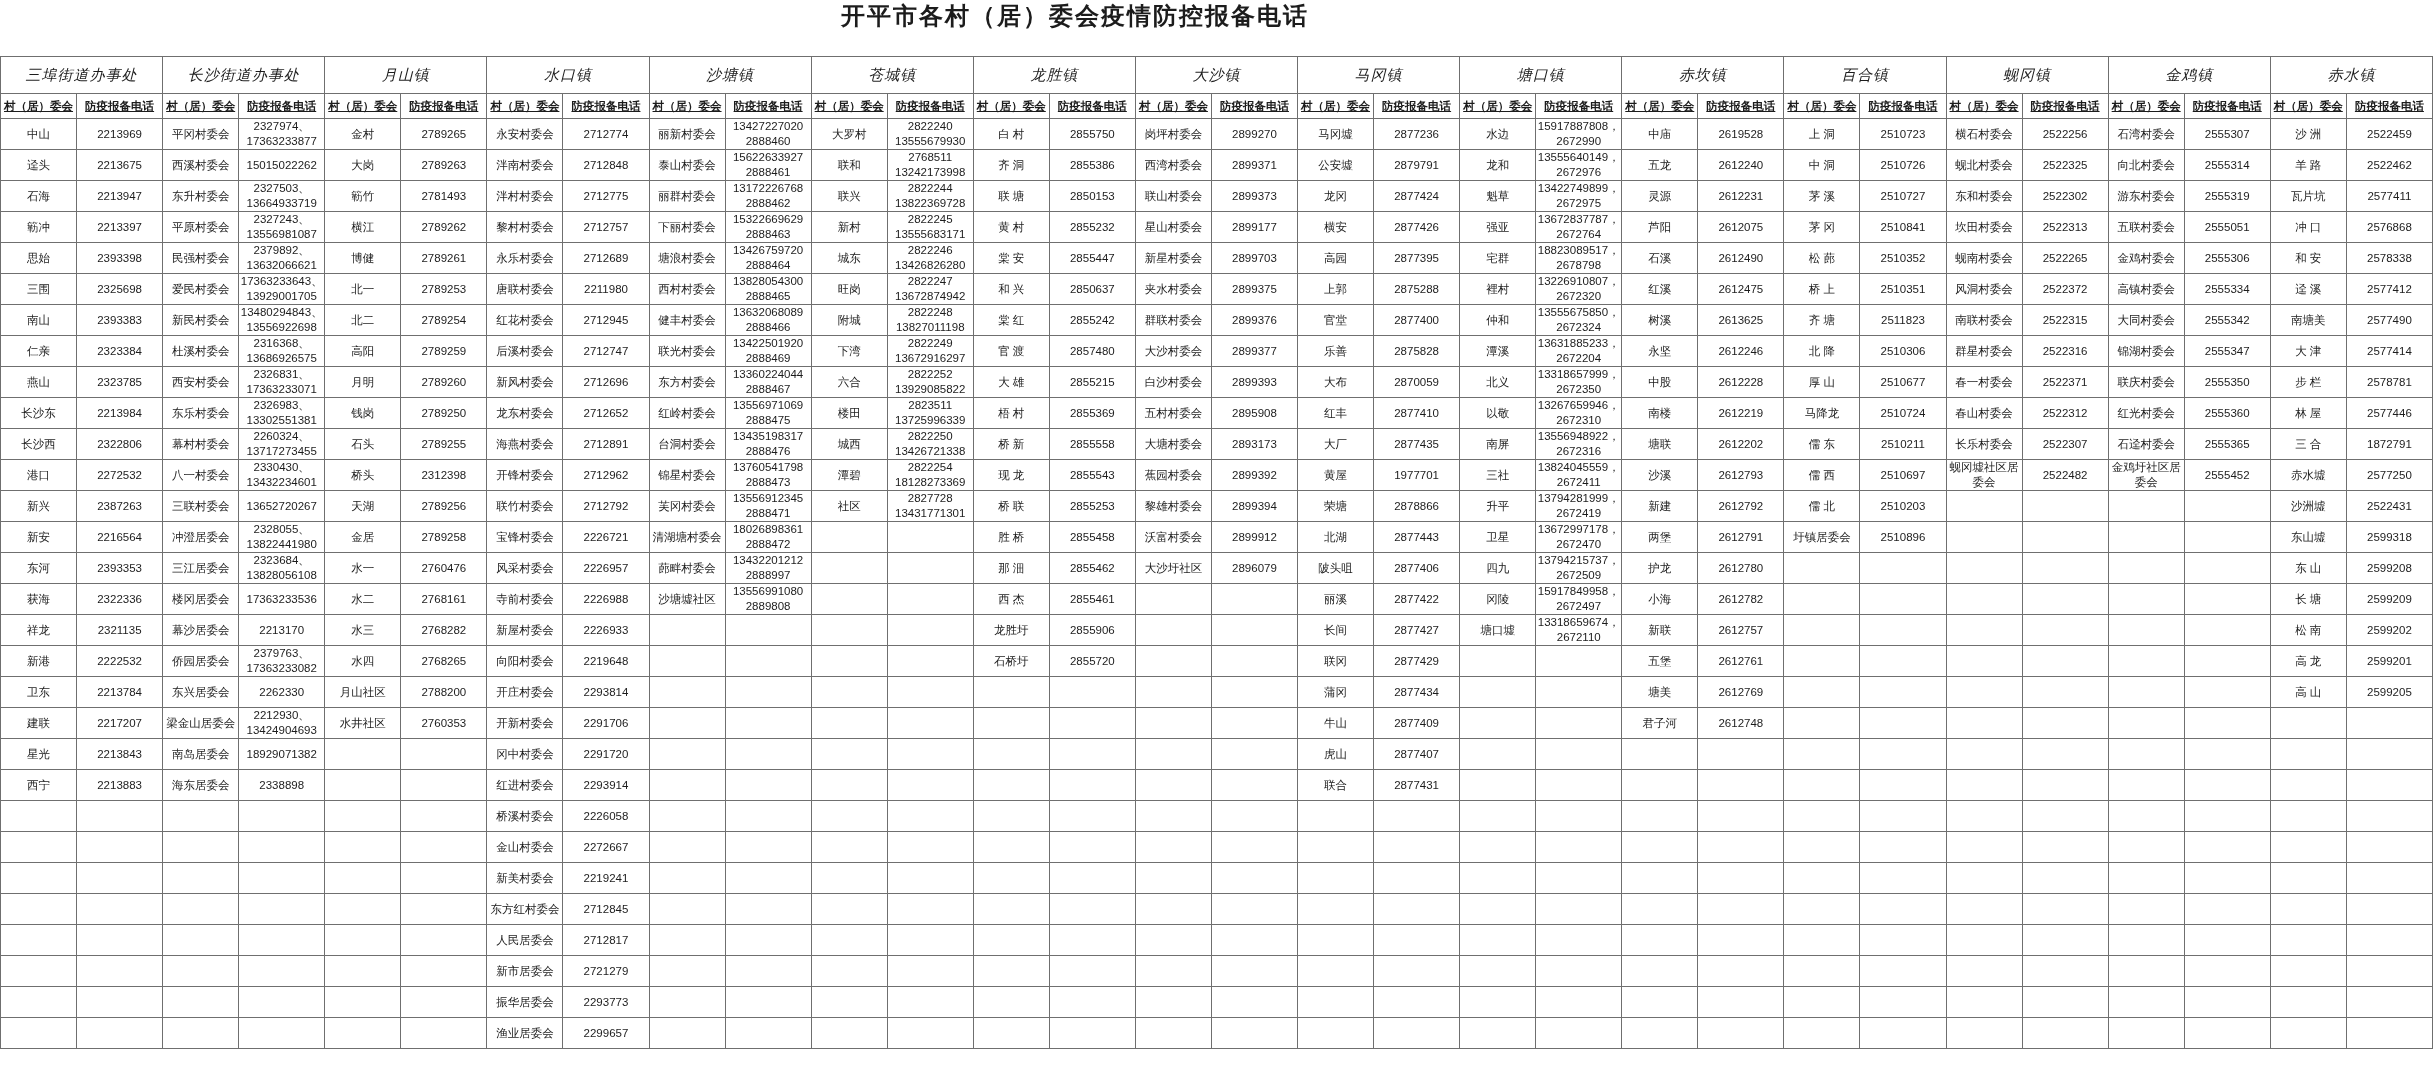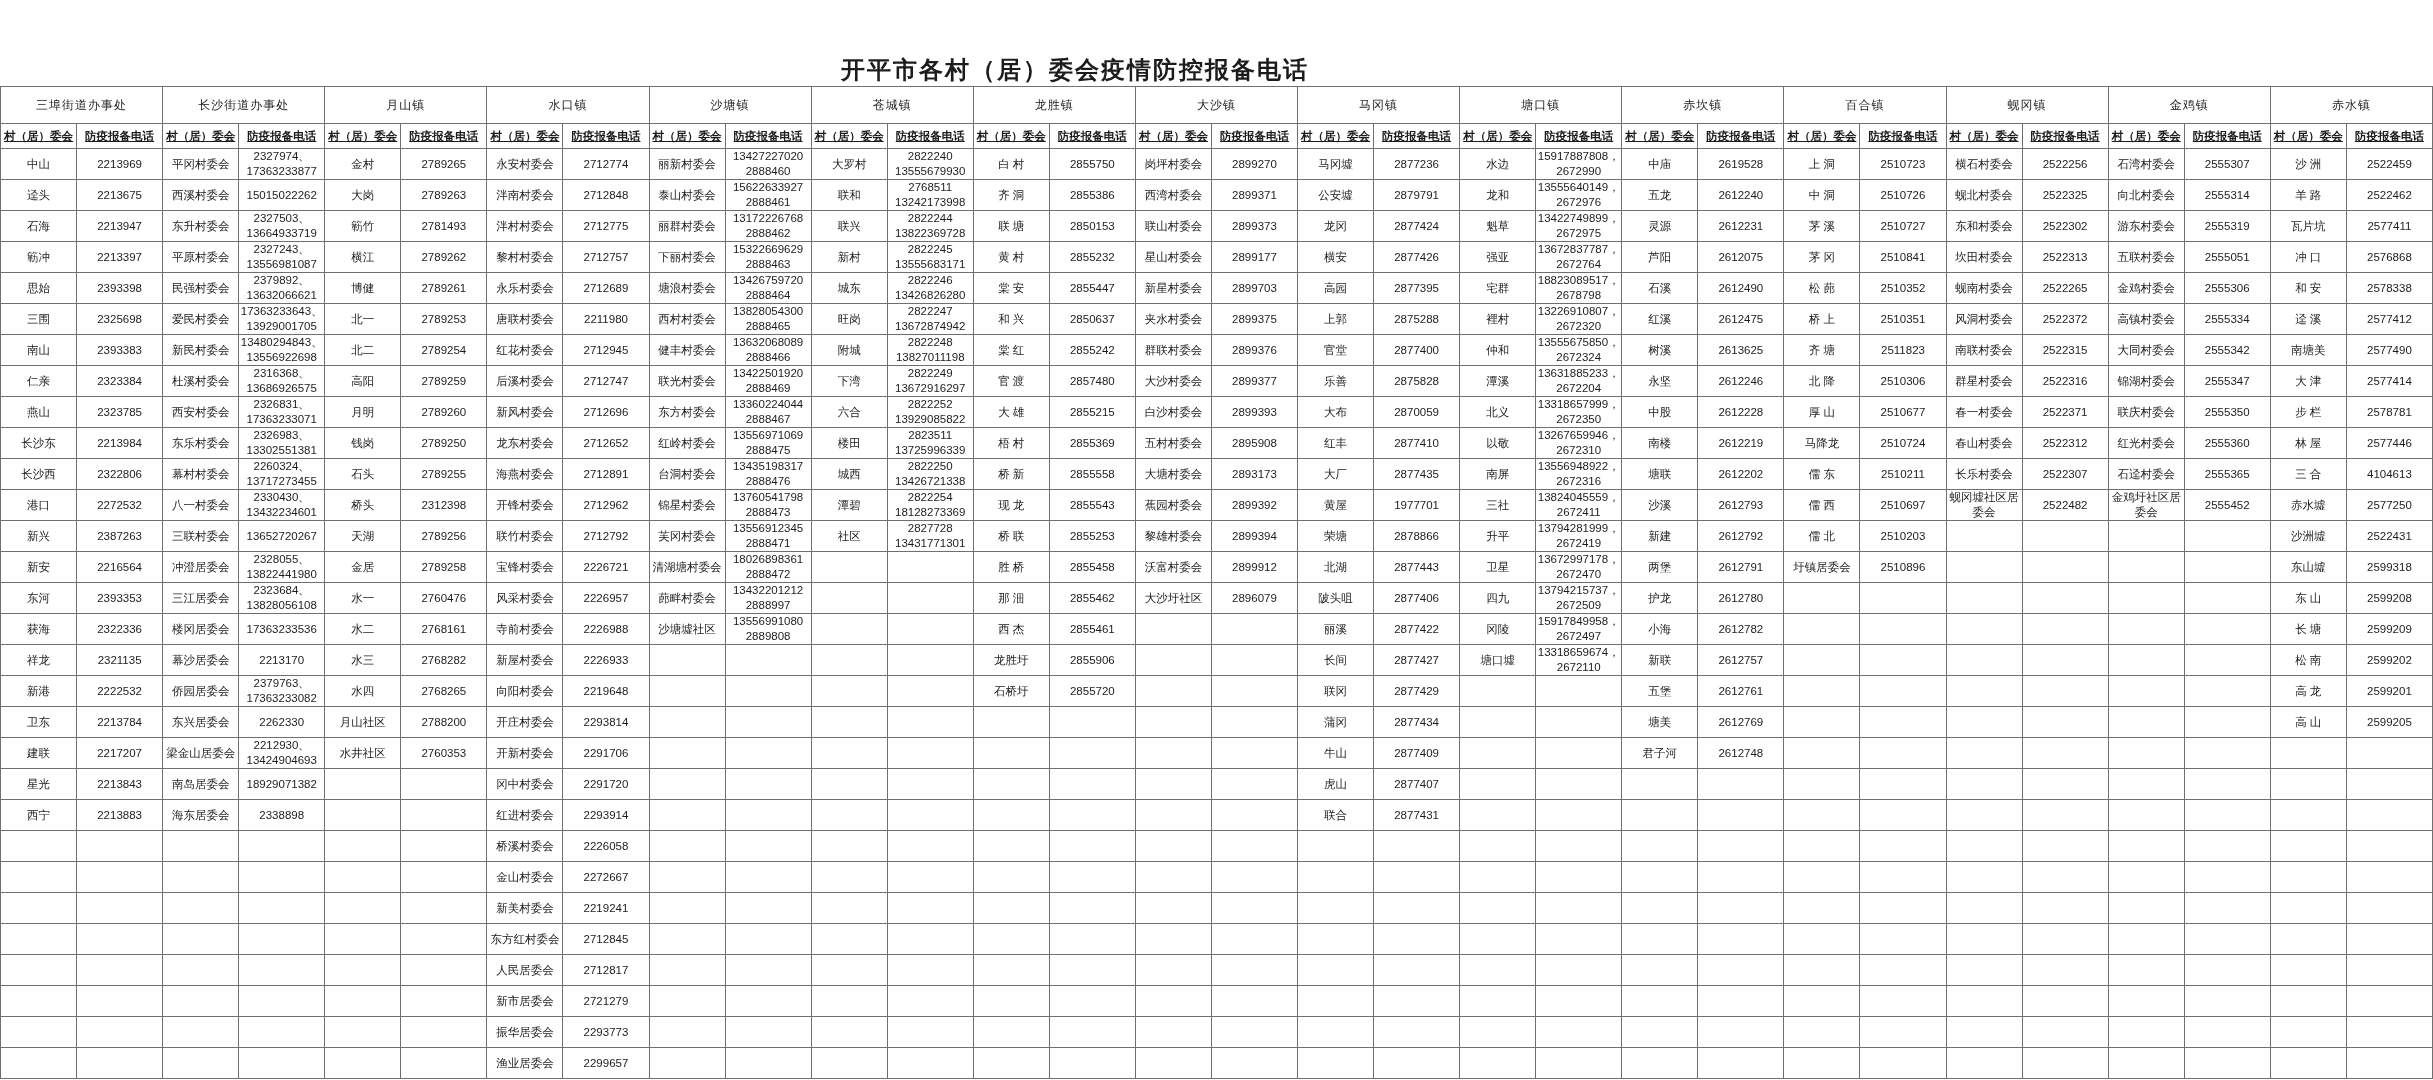--- a/index.html
+++ b/index.html
@@ -1,31 +1,31 @@
 <!DOCTYPE html>
 <html><head>
 <meta charset="utf-8">
 <style>
   html,body { margin:0; padding:0; background:#ffffff; }
   body {
     width:2433px; height:1080px; overflow:hidden;
     font-family:"Liberation Sans","DejaVu Sans",sans-serif;
     color:#1c1c1c;
   }
-  .title-row { width:2150px; height:56px; display:flex; align-items:flex-end; justify-content:center;margin-top:30px; }
+  .title-row { width:2150px; height:56px; display:flex; align-items:flex-start; justify-content:center; }
   .title-row h1 { margin:0; font-size:24px; font-weight:bold; font-family:"Liberation Serif","DejaVu Serif",serif; letter-spacing:2px; }
   table { border-collapse:collapse; table-layout:fixed; width:2433px; background:#fff; }
   col.col-village { width:76px; }
   col.col-phone  { width:86px; }
   th, td {
     border:1px solid #6f6f6f;
     text-align:center; vertical-align:middle;
     padding:0 1px; overflow:hidden;
   }
-  th.group-name { height:36px; font-size:12px; font-weight:normal; font-family:"Liberation Serif","DejaVu Serif",serif; letter-spacing:1px; }
+  th.group-name { height:36px; font-size:15px; font-weight:normal; font-family:"Liberation Serif","DejaVu Serif",serif; letter-spacing:1px;font-style:italic; }
   th.sub { height:24px; font-size:11.5px; font-weight:bold; white-space:nowrap;text-decoration:underline; }
   td { height:30px; font-size:11.5px; line-height:1.3; white-space:pre-line; word-break:break-all; }
   td.phone { letter-spacing:0; }
 </style>
 </head>
 <body>
 
 <div class="title-row">
   <h1>开平市各村（居）委会疫情防控报备电话</h1>
 </div>
@@ -501,21 +501,21 @@
 2672316</td>
         <td class="village">塘联</td>
         <td class="phone">2612202</td>
         <td class="village">儒 东</td>
         <td class="phone">2510211</td>
         <td class="village">长乐村委会</td>
         <td class="phone">2522307</td>
         <td class="village">石迳村委会</td>
         <td class="phone">2555365</td>
         <td class="village">三 合</td>
-        <td class="phone">4104613</td>
+        <td class="phone">1872791</td>
       </tr>
       <tr>
         <td class="village">港口</td>
         <td class="phone">2272532</td>
         <td class="village">八一村委会</td>
         <td class="phone">2330430、
 13432234601</td>
         <td class="village">桥头</td>
         <td class="phone">2312398</td>
         <td class="village">开锋村委会</td>

